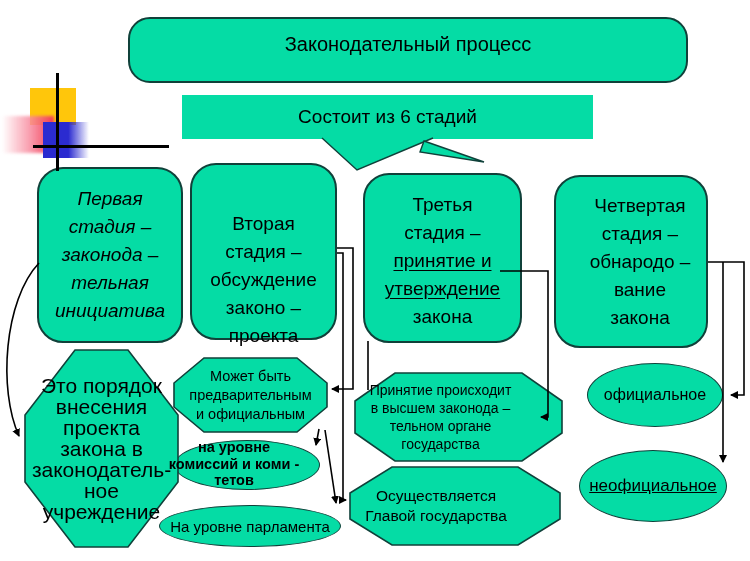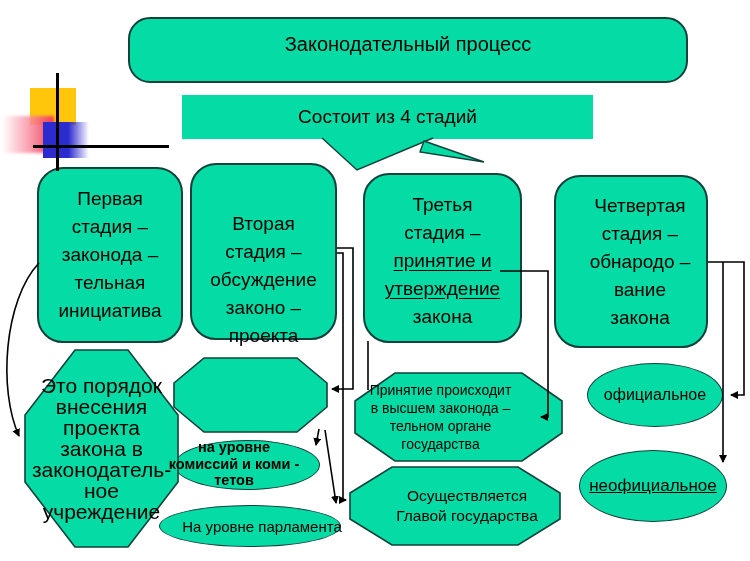--- a/index.html
+++ b/index.html
@@ -82,23 +82,23 @@
     <path class="con" marker-end="url(#arw)" d="M337,253 L343,253 L343,500 L346,500"></path>
     <path class="con" marker-end="url(#arw)" d="M500,271 L548,271 L548,417 L541,417"></path>
     <path class="con" d="M368,341 L368,390"></path>
     <path class="con" marker-end="url(#arw)" d="M319,429 L316,445"></path>
     <path class="con" marker-end="url(#arw)" d="M325,430 L336,503"></path>
     <path class="con" marker-end="url(#arw)" d="M708,262 L744,262 L744,395 L731,395"></path>
     <path class="con" marker-end="url(#arw)" d="M723,262 L723,462"></path>
   </svg>
 
   <div class="txt t-title" style="left:128px;top:17px;width:560px;height:54px;text-align:right;">Законодательный процесс</div>
-  <div class="txt t-sub" style="left:182px;top:95px;width:411px;height:44px;">Состоит из 4 стадий</div>
+  <div class="txt t-sub" style="left:182px;top:95px;width:411px;height:44px;">Состоит из 6 стадий</div>
 
-  <div class="txt t-stage" style="left:37px;top:167px;width:146px;height:176px;">Первая
+  <div class="txt t-stage" style="left:37px;top:167px;width:146px;height:176px;font-style:italic;">Первая
 стадия –
 законода –
 тельная
 инициатива</div>
   <div class="txt t-stage" style="left:190px;top:163px;width:147px;height:177px;margin-top:28px;">Вторая
 стадия –
 обсуждение
 законо –
 проекта</div>
   <div class="txt t-stage" style="left:363px;top:173px;width:159px;height:176px;">
@@ -114,25 +114,28 @@
 вание
 закона</div>
 
   <div class="txt t-oct" style="left:25px;top:350px;width:153px;height:197px;">Это порядок
 внесения
 проекта
 закона в
 законодатель-
 ное
 учреждение</div>
+  <div class="txt t-mozhet" style="left:174px;top:358px;width:153px;height:74px;">Может быть
+предварительным
+и официальным</div>
   <div class="txt t-kom" style="left:161px;top:438px;width:146px;height:52px;font-weight:bold;">на уровне
 комиссий и коми -
 тетов</div>
-  <div class="txt t-parl" style="left:171px;top:505px;width:182px;height:42px;text-align:right;">На уровне парламента</div>
+  <div class="txt t-parl" style="left:159px;top:505px;width:182px;height:42px;text-align:right;">На уровне парламента</div>
   <div class="txt t-prin" style="left:355px;top:373px;width:171px;height:88px;text-align:center;">Принятие происходит
 в высшем законода –
 тельном органе
 государства</div>
-  <div class="txt t-osu" style="left:362px;top:467px;width:210px;height:78px;">Осуществляется
+  <div class="txt t-osu" style="left:331px;top:467px;width:210px;height:78px;">Осуществляется
 Главой государства</div>
   <div class="txt t-ofic" style="left:587px;top:363px;width:136px;height:64px;">официальное</div>
   <div class="txt t-neofic" style="left:579px;top:450px;width:148px;height:72px;">неофициальное</div>
 </div>
 
 </body></html>

